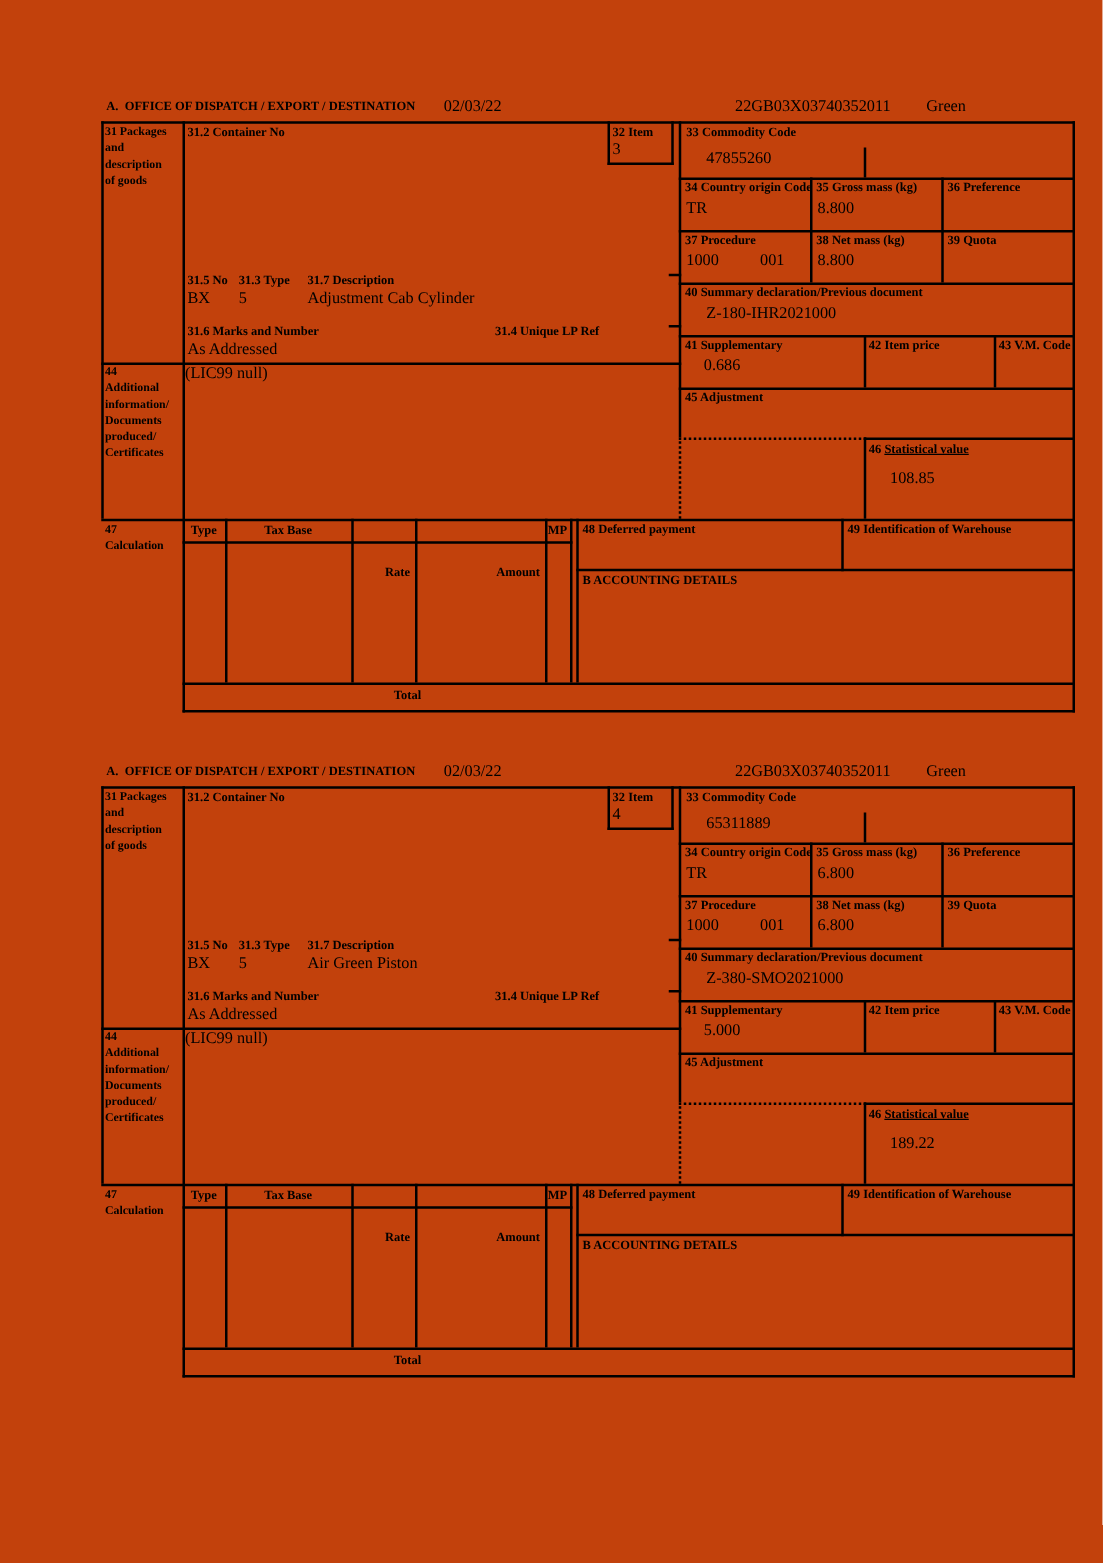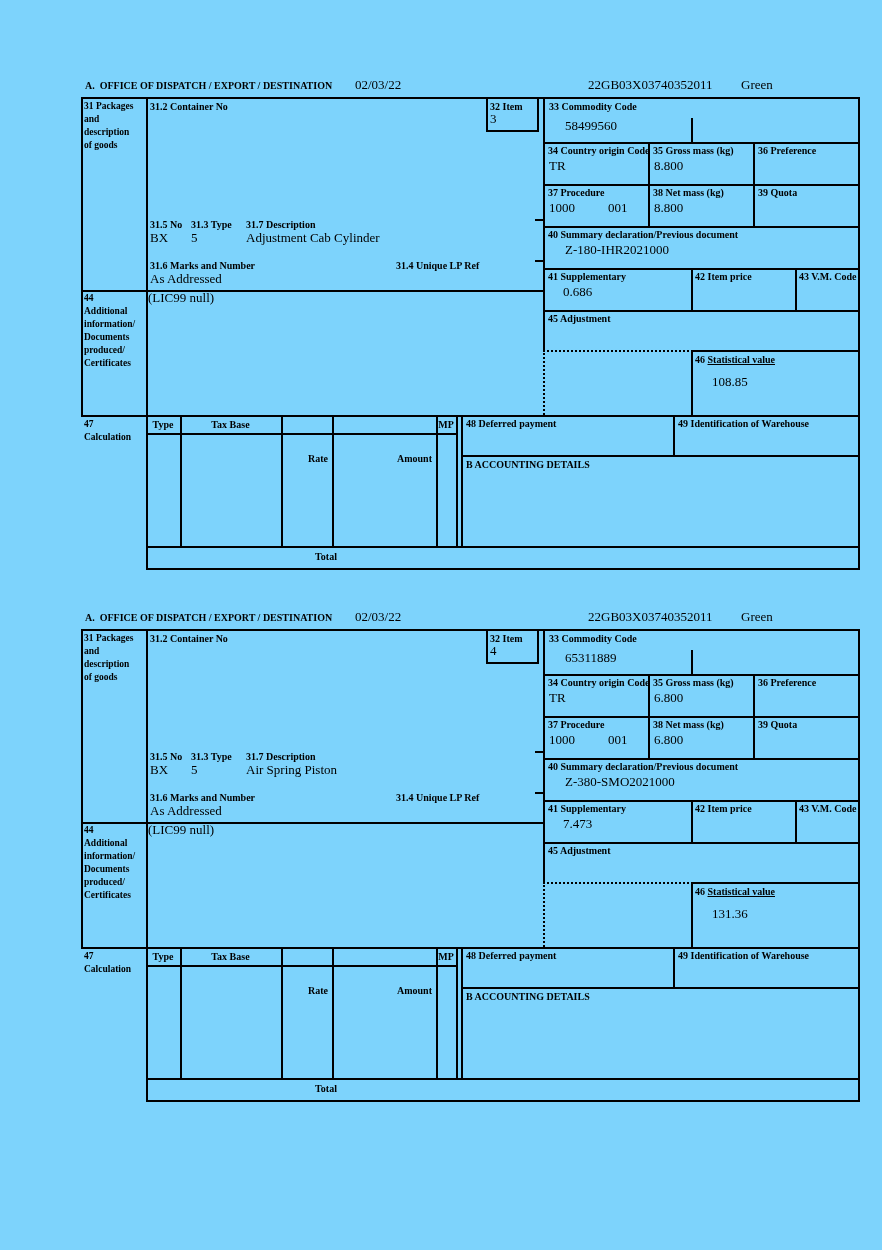--- a/index.html
+++ b/index.html
@@ -1,16 +1,16 @@
 <!DOCTYPE html>
 <html><head>
 <meta charset="utf-8">
 <style>
   html,body{margin:0;padding:0;background:#fff;}
-  #page{position:relative;width:882px;height:1250px;background:#7dd3fc;color:#000;
+  #page{position:relative;width:882px;height:1250px;background:#c2410c;color:#000;
         font-family:"Liberation Serif","DejaVu Serif",serif;overflow:hidden;}
   .block{position:absolute;left:0;width:882px;height:495px;}
   .abs{position:absolute;}
   .lbl{font-size:10px;font-weight:bold;line-height:11px;white-space:nowrap;}
   .lbl-ml{font-size:9.5px;font-weight:bold;line-height:13px;white-space:nowrap;}
   .val{font-size:13px;line-height:14px;white-space:nowrap;}
   .hdr{font-size:10px;font-weight:bold;white-space:pre;}
   .hl{background:#000;height:2px;}
   .vl{background:#000;width:2px;}
   .dot-h{border-top:2px dotted #000;height:0;}
@@ -65,21 +65,21 @@
     <div class="abs vl" style="left:691px;top:38px;height:24px;"></div>
     <div class="abs vl" style="left:648px;top:62px;height:84px;"></div>
     <div class="abs vl" style="left:753px;top:62px;height:84px;"></div>
     <div class="abs vl" style="left:691px;top:188px;height:42px;"></div>
     <div class="abs vl" style="left:795px;top:188px;height:42px;"></div>
 
     <div class="abs hl" style="left:691px;top:270px;width:169px;"></div>
     <div class="abs vl" style="left:691px;top:270px;height:65px;"></div>
 
     <div class="abs lbl" style="left:549px;top:21px;">33 Commodity Code</div>
-    <div class="abs val" style="left:565px;top:39px;">58499560</div>
+    <div class="abs val" style="left:565px;top:39px;">47855260</div>
 
     <div class="abs lbl" style="left:548px;top:65px;">34 Country origin Code</div>
     <div class="abs val" style="left:549px;top:79px;">TR</div>
     <div class="abs lbl" style="left:653px;top:65px;">35 Gross mass (kg)</div>
     <div class="abs val" style="left:654px;top:79px;">8.800</div>
     <div class="abs lbl" style="left:758px;top:65px;">36 Preference</div>
     <div class="abs val" style="left:759px;top:79px;"></div>
 
     <div class="abs lbl" style="left:548px;top:107px;">37 Procedure</div>
     <div class="abs val" style="left:549px;top:121px;">1000</div>
@@ -218,38 +218,38 @@
     <div class="abs val" style="left:608px;top:121px;">001</div>
     <div class="abs lbl" style="left:653px;top:107px;">38 Net mass (kg)</div>
     <div class="abs val" style="left:654px;top:121px;">6.800</div>
     <div class="abs lbl" style="left:758px;top:107px;">39 Quota</div>
     <div class="abs val" style="left:759px;top:121px;"></div>
 
     <div class="abs lbl" style="left:548px;top:149px;">40 Summary declaration/Previous document</div>
     <div class="abs val" style="left:565px;top:163px;">Z-380-SMO2021000</div>
 
     <div class="abs lbl" style="left:548px;top:191px;">41 Supplementary</div>
-    <div class="abs val" style="left:563px;top:205px;">7.473</div>
+    <div class="abs val" style="left:563px;top:205px;">5.000</div>
     <div class="abs lbl" style="left:695px;top:191px;">42 Item price</div>
     <div class="abs val" style="left:696px;top:205px;"></div>
     <div class="abs lbl" style="left:799px;top:191px;">43 V.M. Code</div>
     <div class="abs val" style="left:800px;top:205px;"></div>
 
     <div class="abs lbl" style="left:548px;top:233px;">45 Adjustment</div>
     <div class="abs val" style="left:549px;top:247px;"></div>
 
     <div class="abs lbl" style="left:695px;top:274px;"><span>46</span> <span class="u">Statistical value</span></div>
-    <div class="abs val" style="left:712px;top:295px;">131.36</div>
+    <div class="abs val" style="left:712px;top:295px;">189.22</div>
 
     <div class="abs lbl" style="left:150px;top:139px;">31.5 No</div>
     <div class="abs lbl" style="left:191px;top:139px;">31.3 Type</div>
     <div class="abs lbl" style="left:246px;top:139px;">31.7 Description</div>
     <div class="abs val" style="left:150px;top:151px;">BX</div>
     <div class="abs val" style="left:191px;top:151px;">5</div>
-    <div class="abs val" style="left:246px;top:151px;">Air Spring Piston</div>
+    <div class="abs val" style="left:246px;top:151px;">Air Green Piston</div>
 
     <div class="abs lbl" style="left:150px;top:180px;">31.6 Marks and Number</div>
     <div class="abs lbl" style="left:396px;top:180px;">31.4 Unique LP Ref</div>
     <div class="abs val" style="left:150px;top:192px;">As Addressed</div>
     <div class="abs val" style="left:396px;top:192px;"></div>
 
     <div class="abs lbl-ml" style="left:84px;top:212px;">
       <div>44</div>
         <div>Additional</div>
       <div>information/</div>

